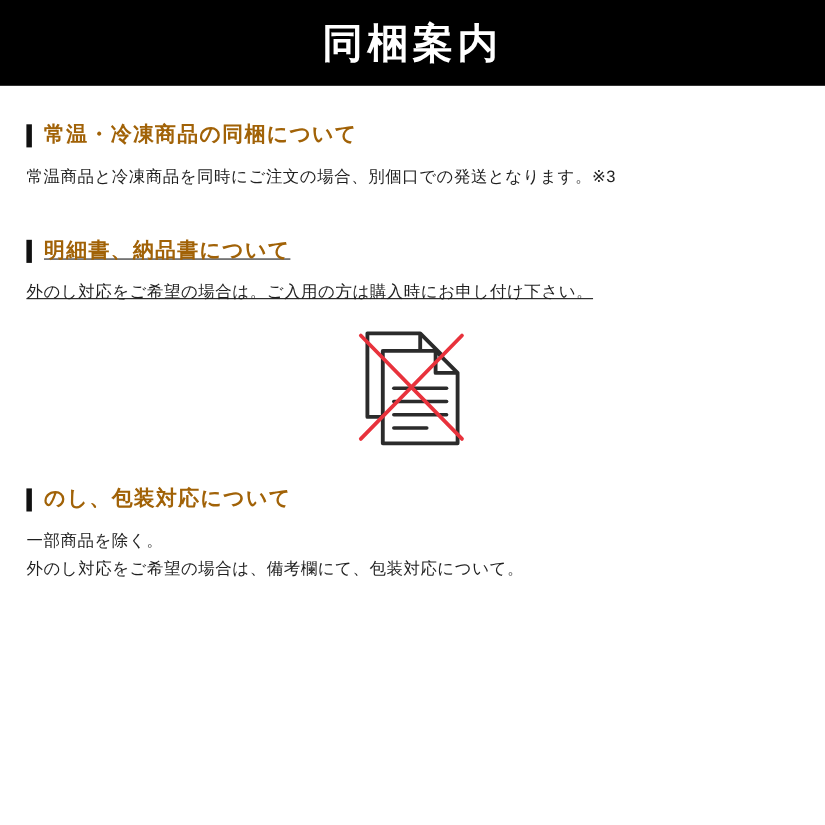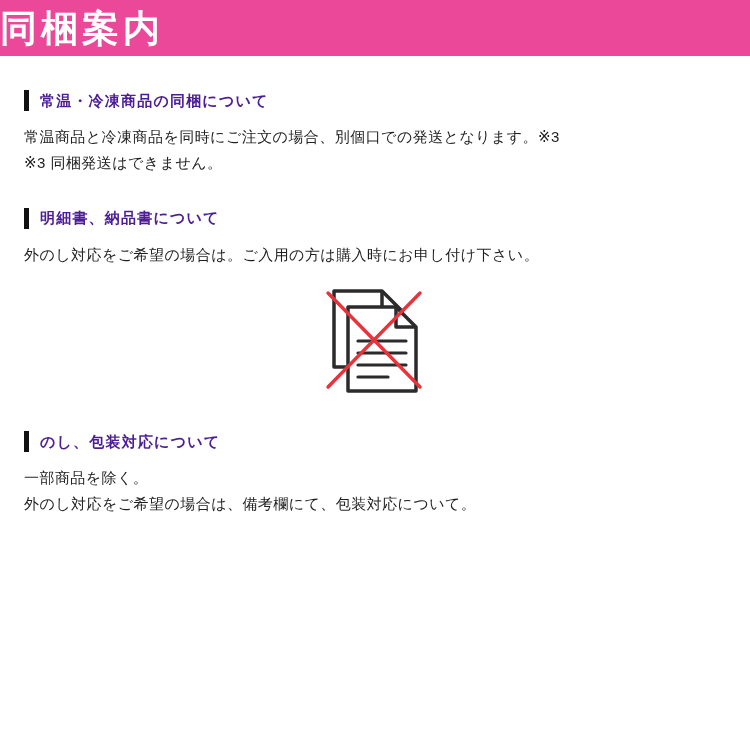--- a/index.html
+++ b/index.html
@@ -15,25 +15,25 @@
     overflow: hidden;
   }
   .page {
     position: relative;
     width: 750px;
     height: 750px;
     box-sizing: border-box;
   }
   .header-bar {
     width: 750px;
-    height: 56px;
-    background: #ec4899;
+    height: 78px;
+    background: #000000;
     display: flex;
     align-items: center;
-    justify-content: flex-start;
+    justify-content: center;
   }
   .header-title {
     color: #ffffff;
     font-size: 37px;
     font-weight: bold;
     letter-spacing: 4px;
     line-height: 1;
   }
   .content {
     padding: 0 24px;
@@ -49,35 +49,35 @@
     margin-bottom: 13px;
   }
   .heading-bar {
     display: inline-block;
     width: 5px;
     height: 21px;
     background: #111111;
     flex: 0 0 auto;
   }
   .heading-text {
-    font-size: 15px;
+    font-size: 19px;
     font-weight: bold;
     letter-spacing: 1.2px;
-    color: #4c1d95;
+    color: #a16207;
     line-height: 1.2;
   }
   .body-line {
     font-size: 15px;
     line-height: 1.72;
     letter-spacing: 0.45px;
     color: #1f1f1f;
     white-space: nowrap;
   }
   .section-1 { margin-top: 34px; }
-  .section-2 { margin-top: 32px; }
+  .section-2 { margin-top: 44px; text-decoration: underline; }
   .section-3 { }
   .icon-wrap {
     display: flex;
     justify-content: center;
     align-items: center;
     margin-top: 14px;
     margin-bottom: 6px;
     height: 120px;
   }
   .doc-icon {
@@ -94,21 +94,20 @@
   </div>
 
   <div class="content">
 
     <div class="section section-1">
       <div class="section-heading">
         <span class="heading-bar"></span>
         <span class="heading-text">常温・冷凍商品の同梱について</span>
       </div>
       <div class="body-line">常温商品と冷凍商品を同時にご注文の場合、別個口での発送となります。※3</div>
-      <div class="body-line">※3 同梱発送はできません。</div>
     </div>
 
     <div class="section section-2">
       <div class="section-heading">
         <span class="heading-bar"></span>
         <span class="heading-text">明細書、納品書について</span>
       </div>
       <div class="body-line">外のし対応をご希望の場合は。ご入用の方は購入時にお申し付け下さい。</div>
 
       <div class="icon-wrap">

